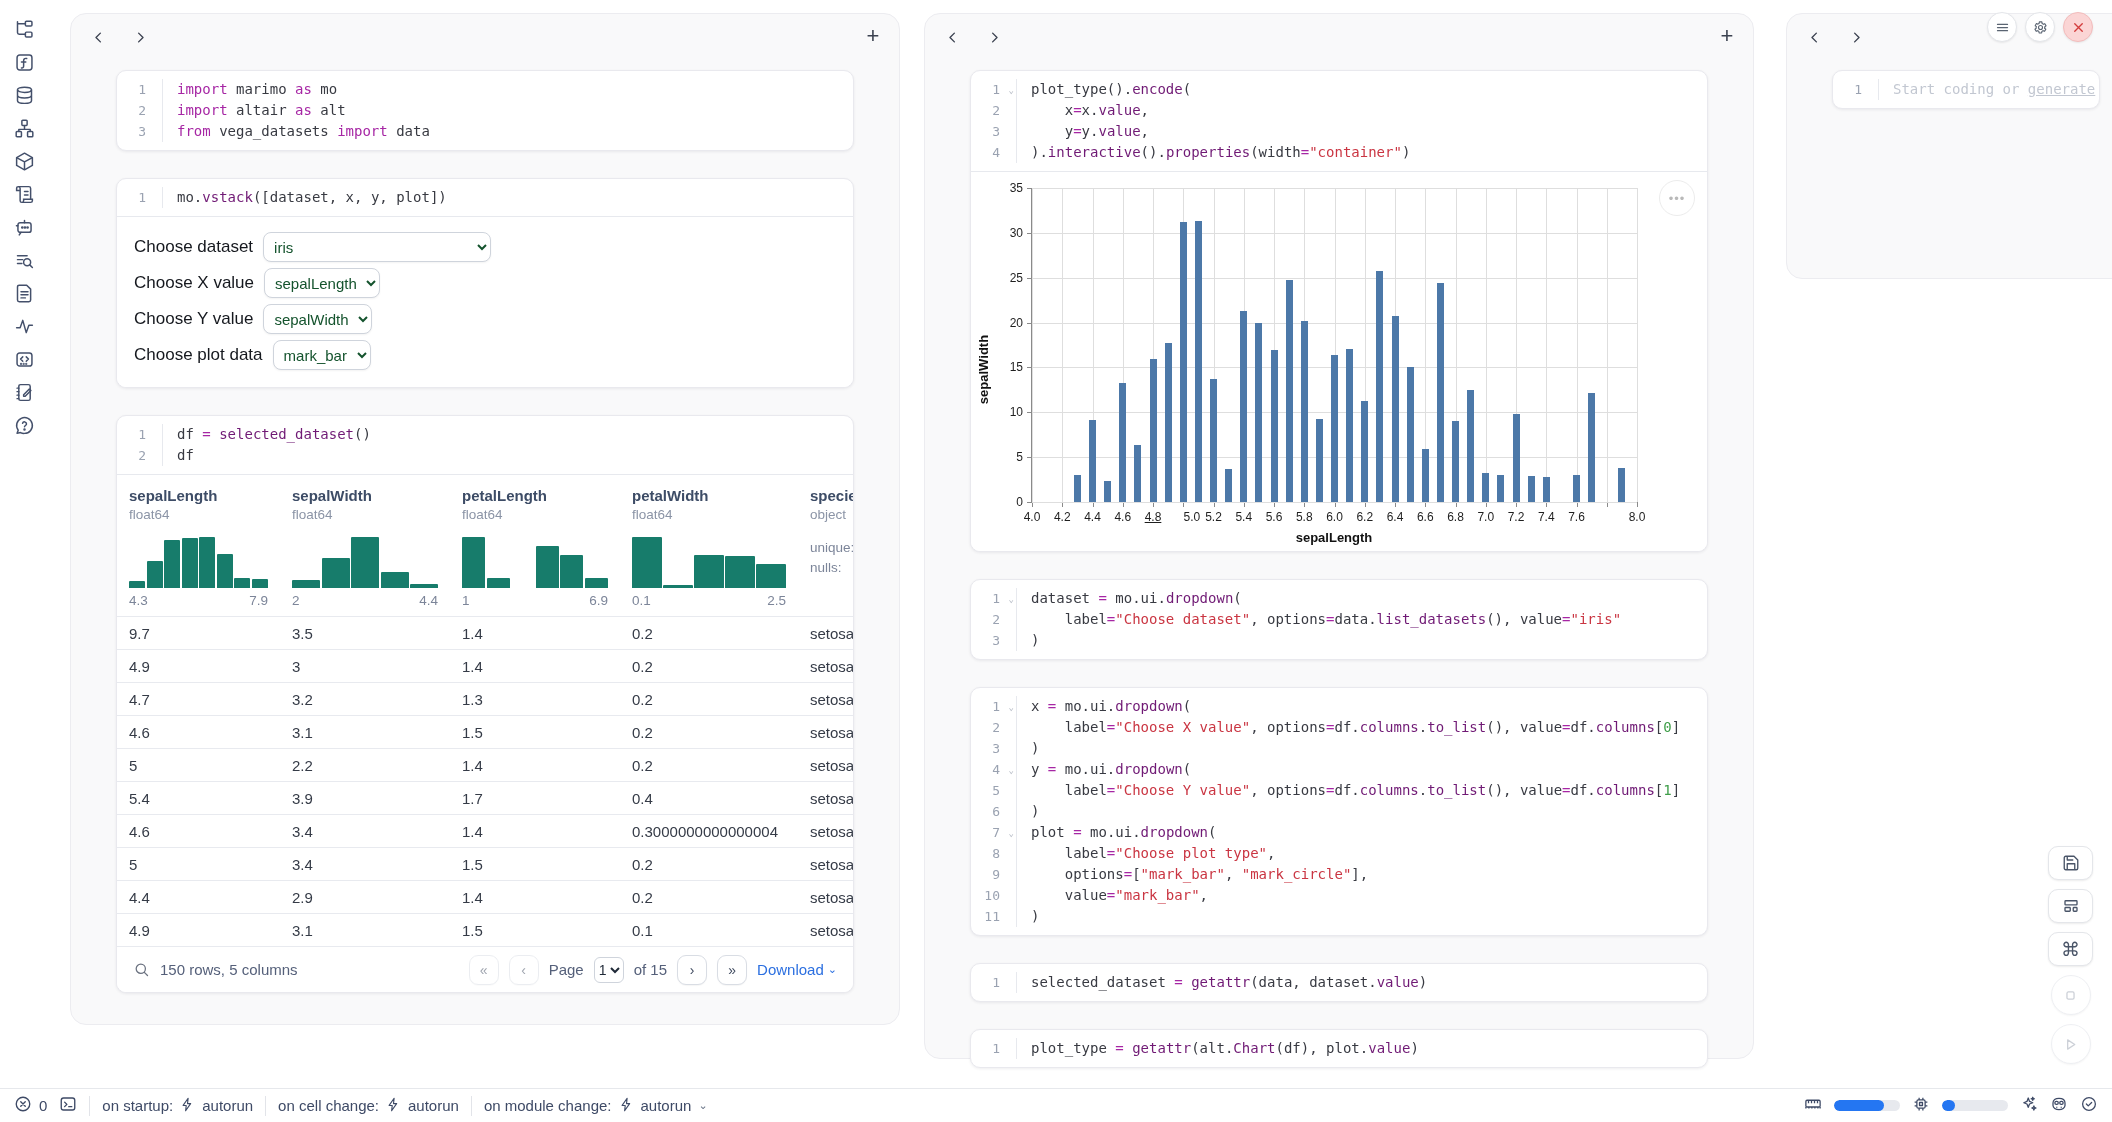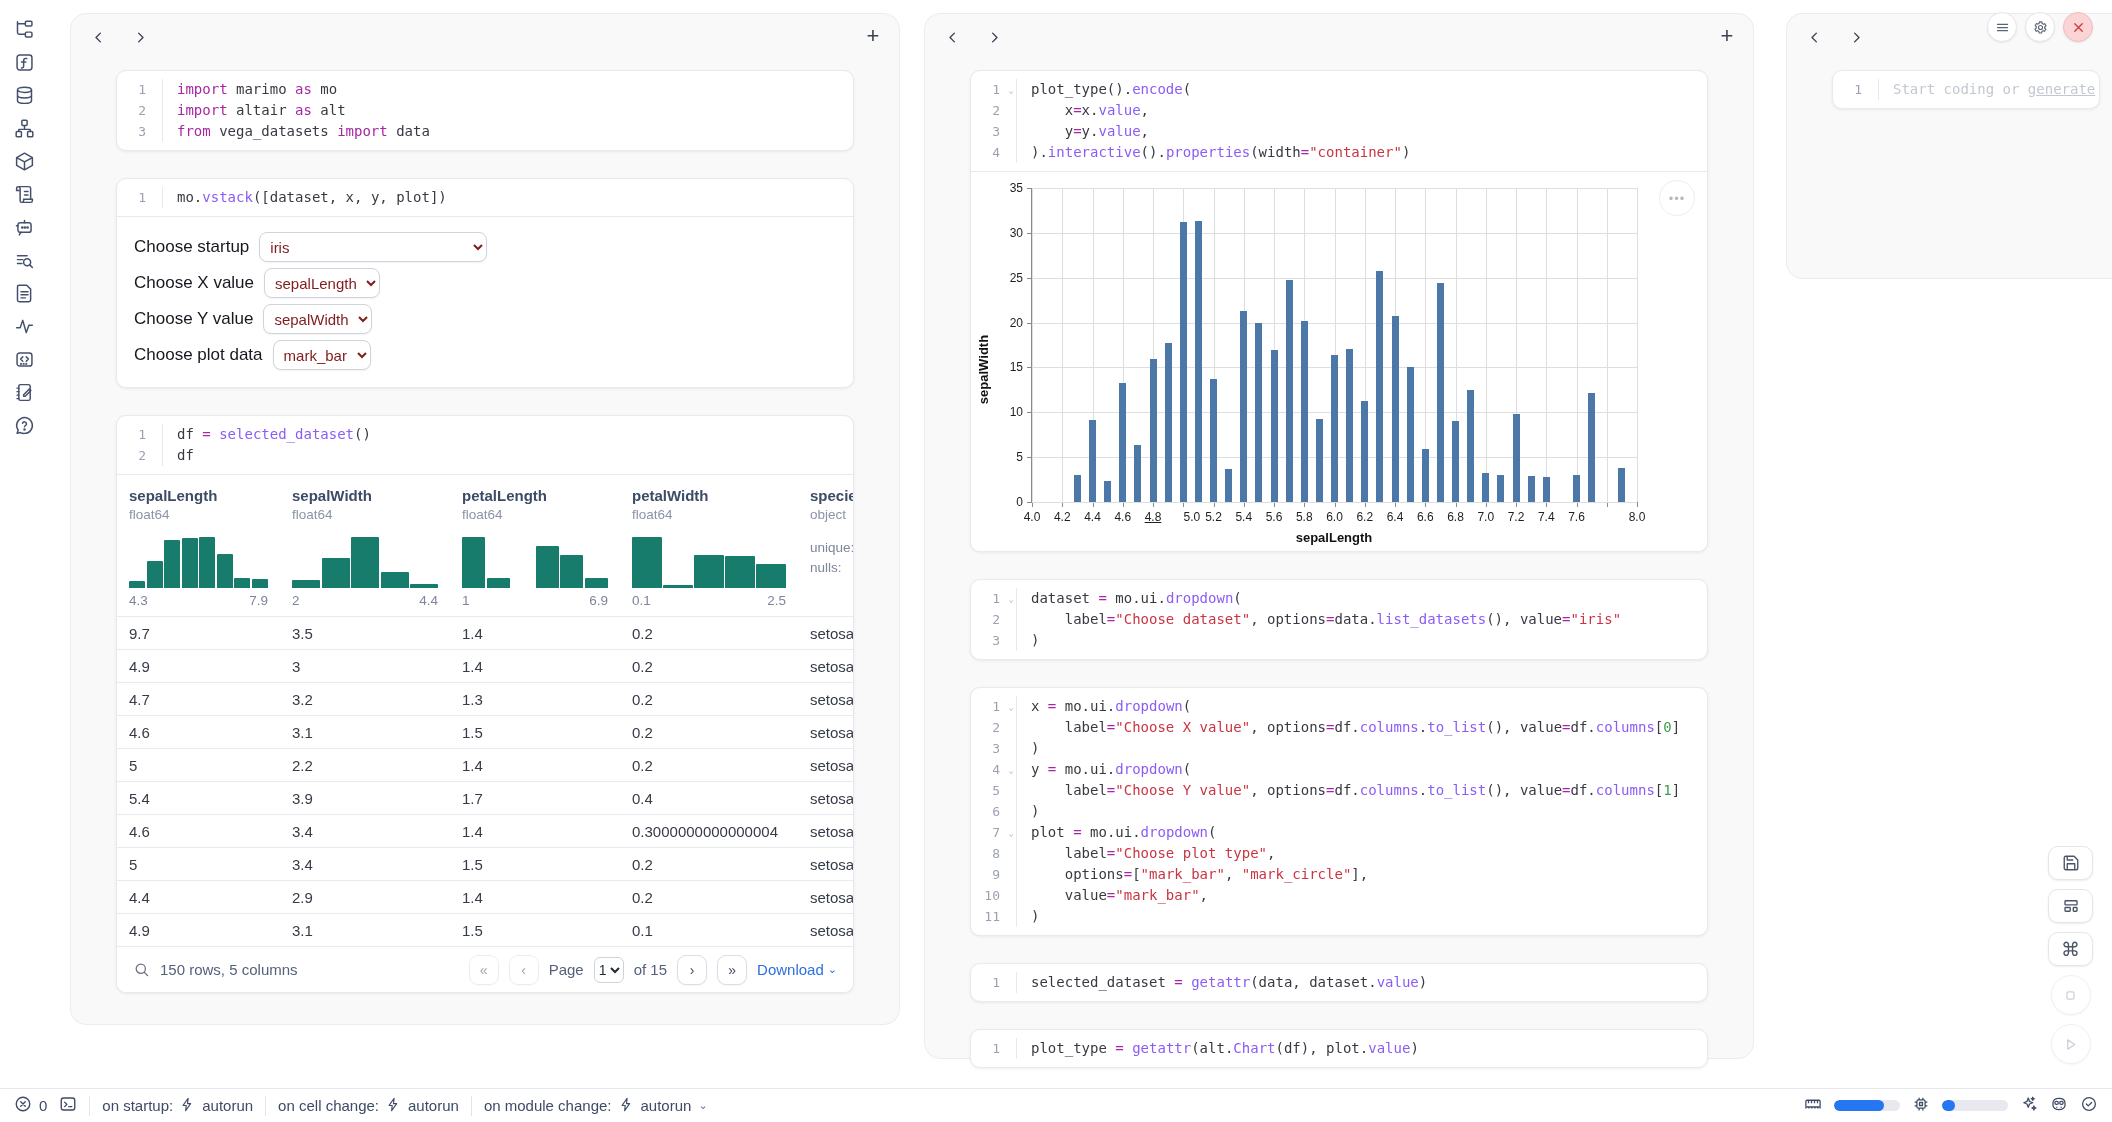--- a/index.html
+++ b/index.html
@@ -24,31 +24,31 @@
 
   .card { background:#fff; border:1px solid #e9e9ee; border-radius:10px; box-shadow:0 1px 3px rgba(20,20,43,.07); overflow:hidden; }
 
   
   .code { padding:8px 0; }
   .cline { display:flex; line-height:21px; font-family:"DejaVu Sans Mono",monospace; font-size:14px; }
   .gut { width:46px; flex:none; text-align:right; padding-right:16px; color:#9aa2b1; font-size:13px; border-right:1px solid #e7e9ee; position:relative; user-select:none; }
   .fold { position:absolute; right:2px; top:1px; font-size:9px; color:#aeb4bf; }
   .ctext { padding-left:14px; white-space:pre; color:#383a42; overflow:hidden; }
   .tok-k, .tok-o { color:#a626a4; }
-  .tok-f { color:#8b5cf6; }
+  .tok-f { color:#701a75; }
   .tok-s { color:#ca3542; }
   .tok-n { color:#3f9e49; }
   .tok-h { color:#c2c7d1; }
   .tok-hl { color:#c2c7d1; text-decoration:underline; }
   .out { border-top:1px solid #e7e9ee; background:#fff; }
 
   
   .ctrls { padding:12px 0 14px 17px; }
   .ctrl-row { display:flex; align-items:center; gap:10px; height:36px; font-size:17px; color:#15181e; }
-  .ctrl-row select { font-family:"Liberation Sans",sans-serif; font-size:15px; height:30px; padding:0 6px; border:1px solid #cfd4dc; border-radius:8px; background:#fff; color:#7f1d1d; box-shadow:0 1px 2px rgba(0,0,0,.05); }
+  .ctrl-row select { font-family:"Liberation Sans",sans-serif; font-size:15px; height:30px; padding:0 6px; border:1px solid #cfd4dc; border-radius:8px; background:#fff; color:#14532d; box-shadow:0 1px 2px rgba(0,0,0,.05); }
   .sel-wide { width:228px; }
 
   
   .tbl { font-size:15px; color:#353b47; }
   .thead { display:flex; padding:12px 0 8px; }
   .tcell { flex:none; padding:0 12px; }
   .tc0{width:163px;} .tc1{width:170px;} .tc2{width:170px;} .tc3{width:178px;} .tc4{width:230px;}
   .th-name { font-weight:bold; color:#3d4c66; font-size:15px; }
   .th-type { color:#8b94a6; font-size:13.5px; margin-top:3px; }
   .hist { height:54px; margin-top:12px; display:flex; align-items:flex-end; gap:1.5px; }
@@ -235,21 +235,21 @@
       </div>
       <div class="card">
         <div class="code">
             <div class="cline">
               <div class="gut">1</div>
               <div class="ctext"><span>mo.</span><span class="tok-f">vstack</span><span>([dataset, x, y, plot])</span></div>
             </div>
           </div>
         <div class="out ctrls">
             <div class="ctrl-row">
-              <span>Choose startup</span>
+              <span>Choose dataset</span>
               <select class="sel-wide"><option>iris</option></select>
             </div>
             <div class="ctrl-row">
               <span>Choose X value</span>
               <select><option>sepalLength</option></select>
             </div>
             <div class="ctrl-row">
               <span>Choose Y value</span>
               <select><option>sepalWidth</option></select>
             </div>

